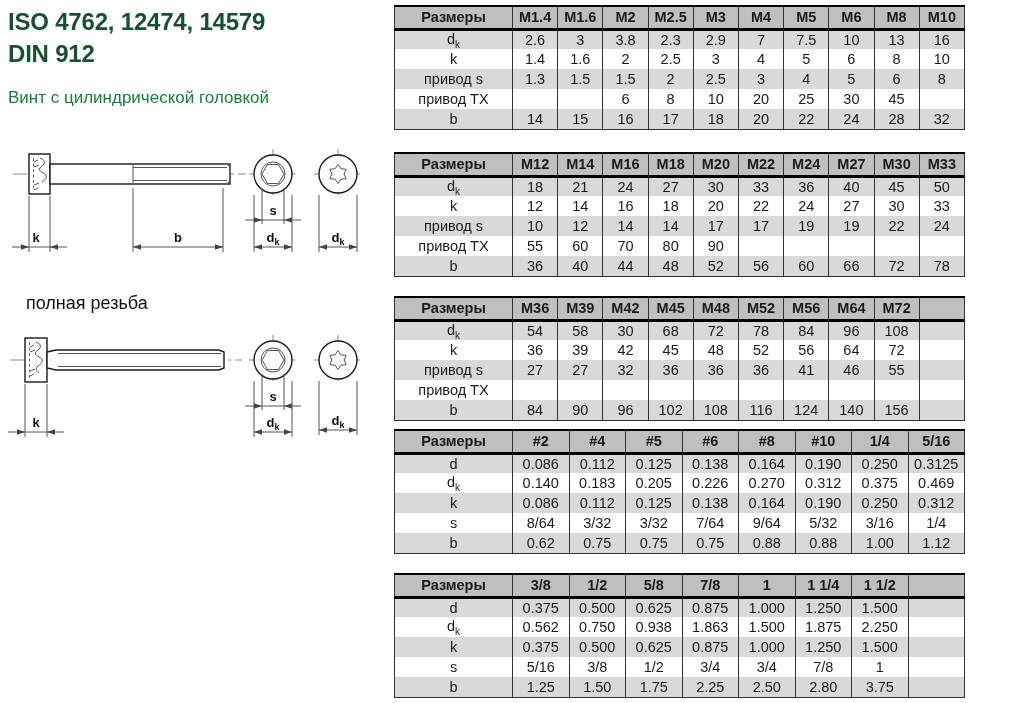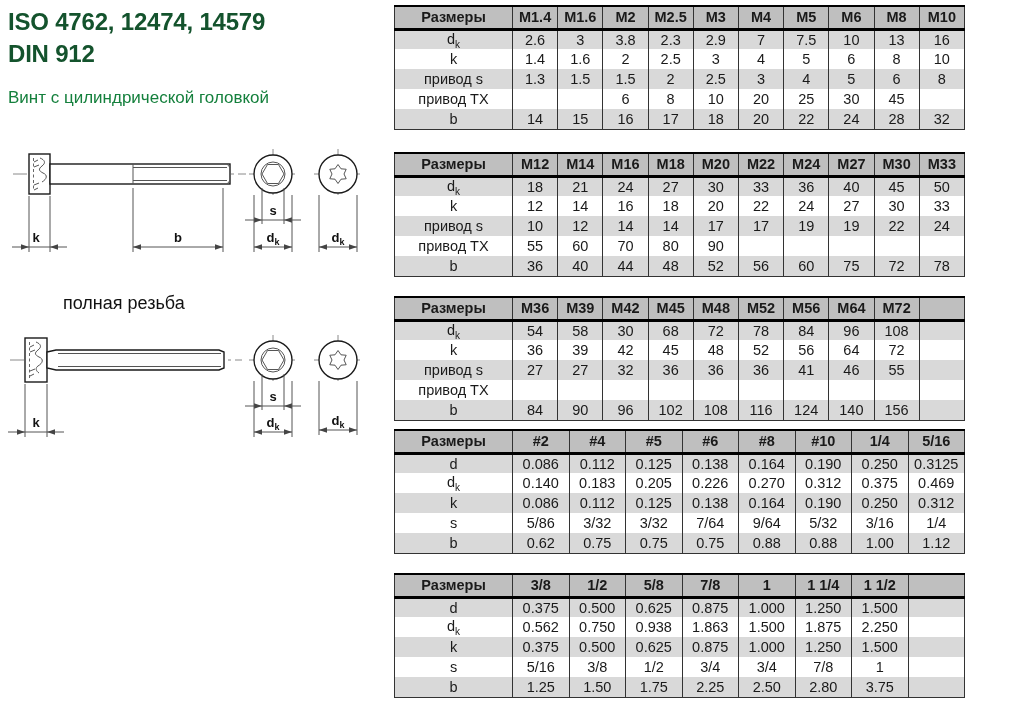--- a/index.html
+++ b/index.html
@@ -2,21 +2,21 @@
 <html style="--header-bg: #bfbfbf; --band-bg: #d9d9d9;"><head>
 <meta charset="utf-8">
 <style>
   * { margin:0; padding:0; box-sizing:border-box; }
   body { background:#fff; font-family:"Liberation Sans", sans-serif; }
   .page { position:relative; width:1034px; height:703px; background:#fff; overflow:hidden; }
 
   .title-block { position:absolute; left:8px; top:6px; }
   .title-line { font-size:24px; font-weight:700; color:#14532d; line-height:32px; letter-spacing:-0.2px; }
   .subtitle { position:absolute; left:8px; top:88px; font-size:17px; color:#15803d; }
-  .full-thread-label { position:absolute; left:26px; top:293px; font-size:18px; color:#111;margin-left:37px; }
+  .full-thread-label { position:absolute; left:26px; top:293px; font-size:18px; color:#111; }
 
   .tables { position:absolute; left:394px; top:0; width:636px; }
   table.tbl { position:absolute; left:0; width:571px; border-collapse:collapse; table-layout:fixed;
               font-family:"Liberation Sans", sans-serif; font-size:14.5px; color:#1a1a1a;
               border:1px solid #333; border-top:2px solid #000;padding-left:48px; }
   .tbl th, .tbl td { border-left:1px solid #333; border-right:1px solid #333;
                      text-align:center; vertical-align:middle; padding:0 2px;
                      overflow:hidden; white-space:nowrap; }
   .tbl thead th { background:var(--header-bg,#bfbfbf); font-weight:700; height:23px;
                   border-bottom:3px solid #000; }
@@ -303,21 +303,21 @@
           </tr>
           <tr>
             <td>b</td>
             <td>36</td>
             <td>40</td>
             <td>44</td>
             <td>48</td>
             <td>52</td>
             <td>56</td>
             <td>60</td>
-            <td>75</td>
+            <td>66</td>
             <td>72</td>
             <td>78</td>
           </tr>
         </tbody>
       </table>
     <table id="t3" class="tbl">
         <thead>
           <tr>
             <th>Размеры</th>
             <th>M36</th>
@@ -443,21 +443,21 @@
             <td>0.112</td>
             <td>0.125</td>
             <td>0.138</td>
             <td>0.164</td>
             <td>0.190</td>
             <td>0.250</td>
             <td>0.312</td>
           </tr>
           <tr>
             <td>s</td>
-            <td>5/86</td>
+            <td>8/64</td>
             <td>3/32</td>
             <td>3/32</td>
             <td>7/64</td>
             <td>9/64</td>
             <td>5/32</td>
             <td>3/16</td>
             <td>1/4</td>
           </tr>
           <tr>
             <td>b</td>

